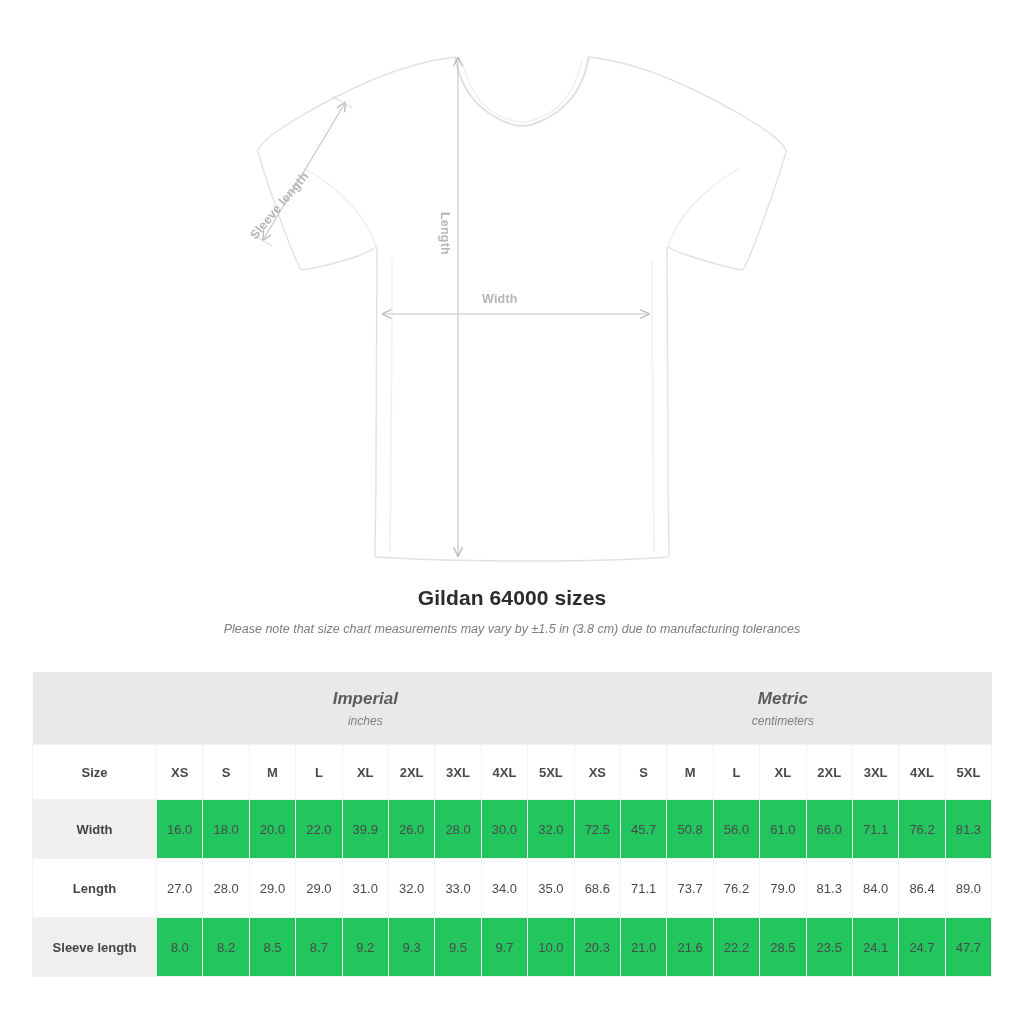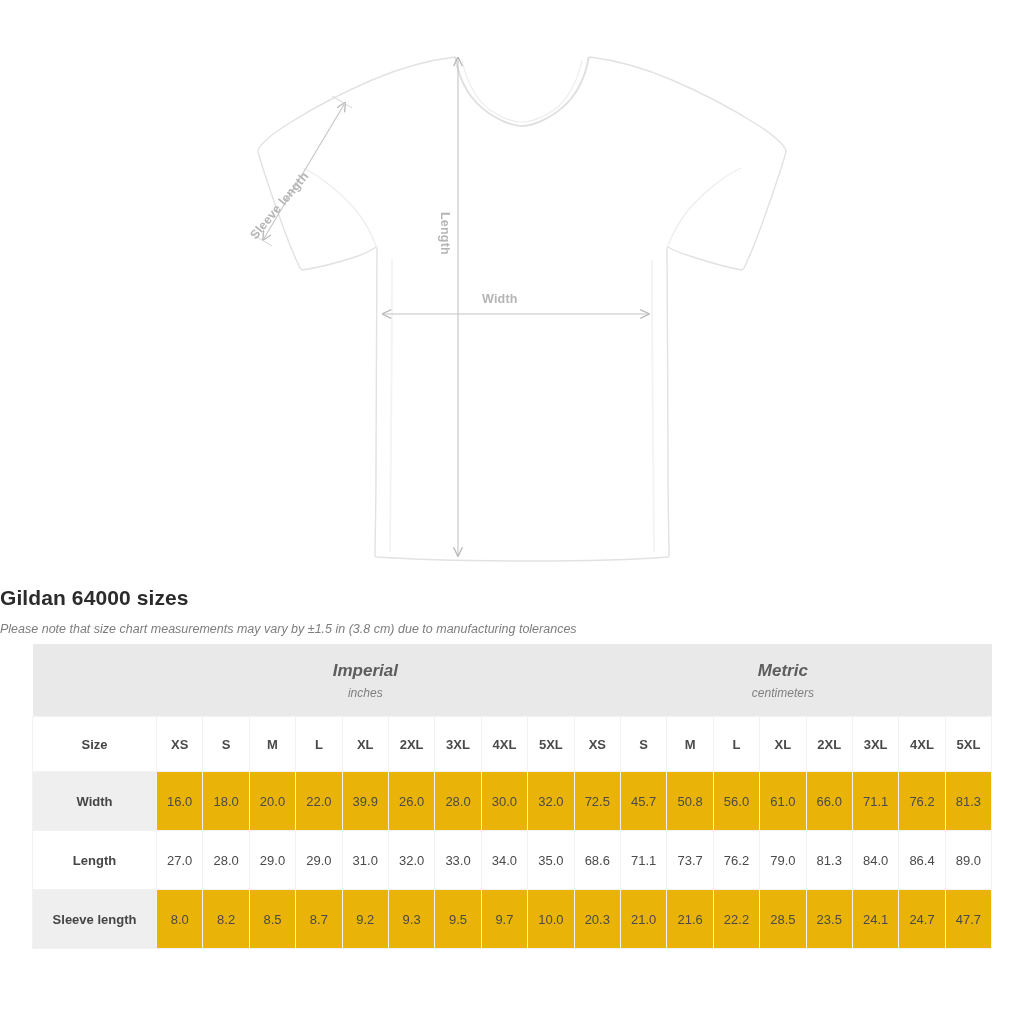--- a/index.html
+++ b/index.html
@@ -53,40 +53,41 @@
   }
   .label-sleeve {
     left: 258px;
     top: 228px;
     transform: rotate(-50deg);
     transform-origin: left bottom;
   }
 
   
   .title-block {
+    text-align: center;
     margin-top: 6px;
   }
   .chart-title {
     font-size: 21px;
     font-weight: bold;
     color: #2b2b2b;
     letter-spacing: 0.1px;
   }
   .chart-note {
     margin-top: 12px;
     font-size: 12.5px;
     font-style: italic;
     color: #7d7d7d;
   }
 
   
   .table-wrap {
     position: absolute;
     left: 32px;
-    top: 644px;
+    top: 672px;
     width: 960px;
   }
   table.size-table {
     width: 960px;
     border-collapse: collapse;
     table-layout: fixed;
     background: #ffffff;
   }
   table.size-table td,
   table.size-table th {
@@ -131,21 +132,21 @@
     color: #4a4a4a;
     font-weight: bold;
     text-align: center;
   }
 
   
   tr.data-row td {
     height: 58px;
   }
   tr.data-row.shaded td {
-    background: #eab308;
+    background: #22c55e;
   }
   tr.data-row td.rowhead,
   tr.size-row td.rowhead {
     font-weight: bold;
     font-size: 13px;
     color: #454545;
   }
   tr.data-row.shaded td.rowhead {
     background: #efefef;
   }

